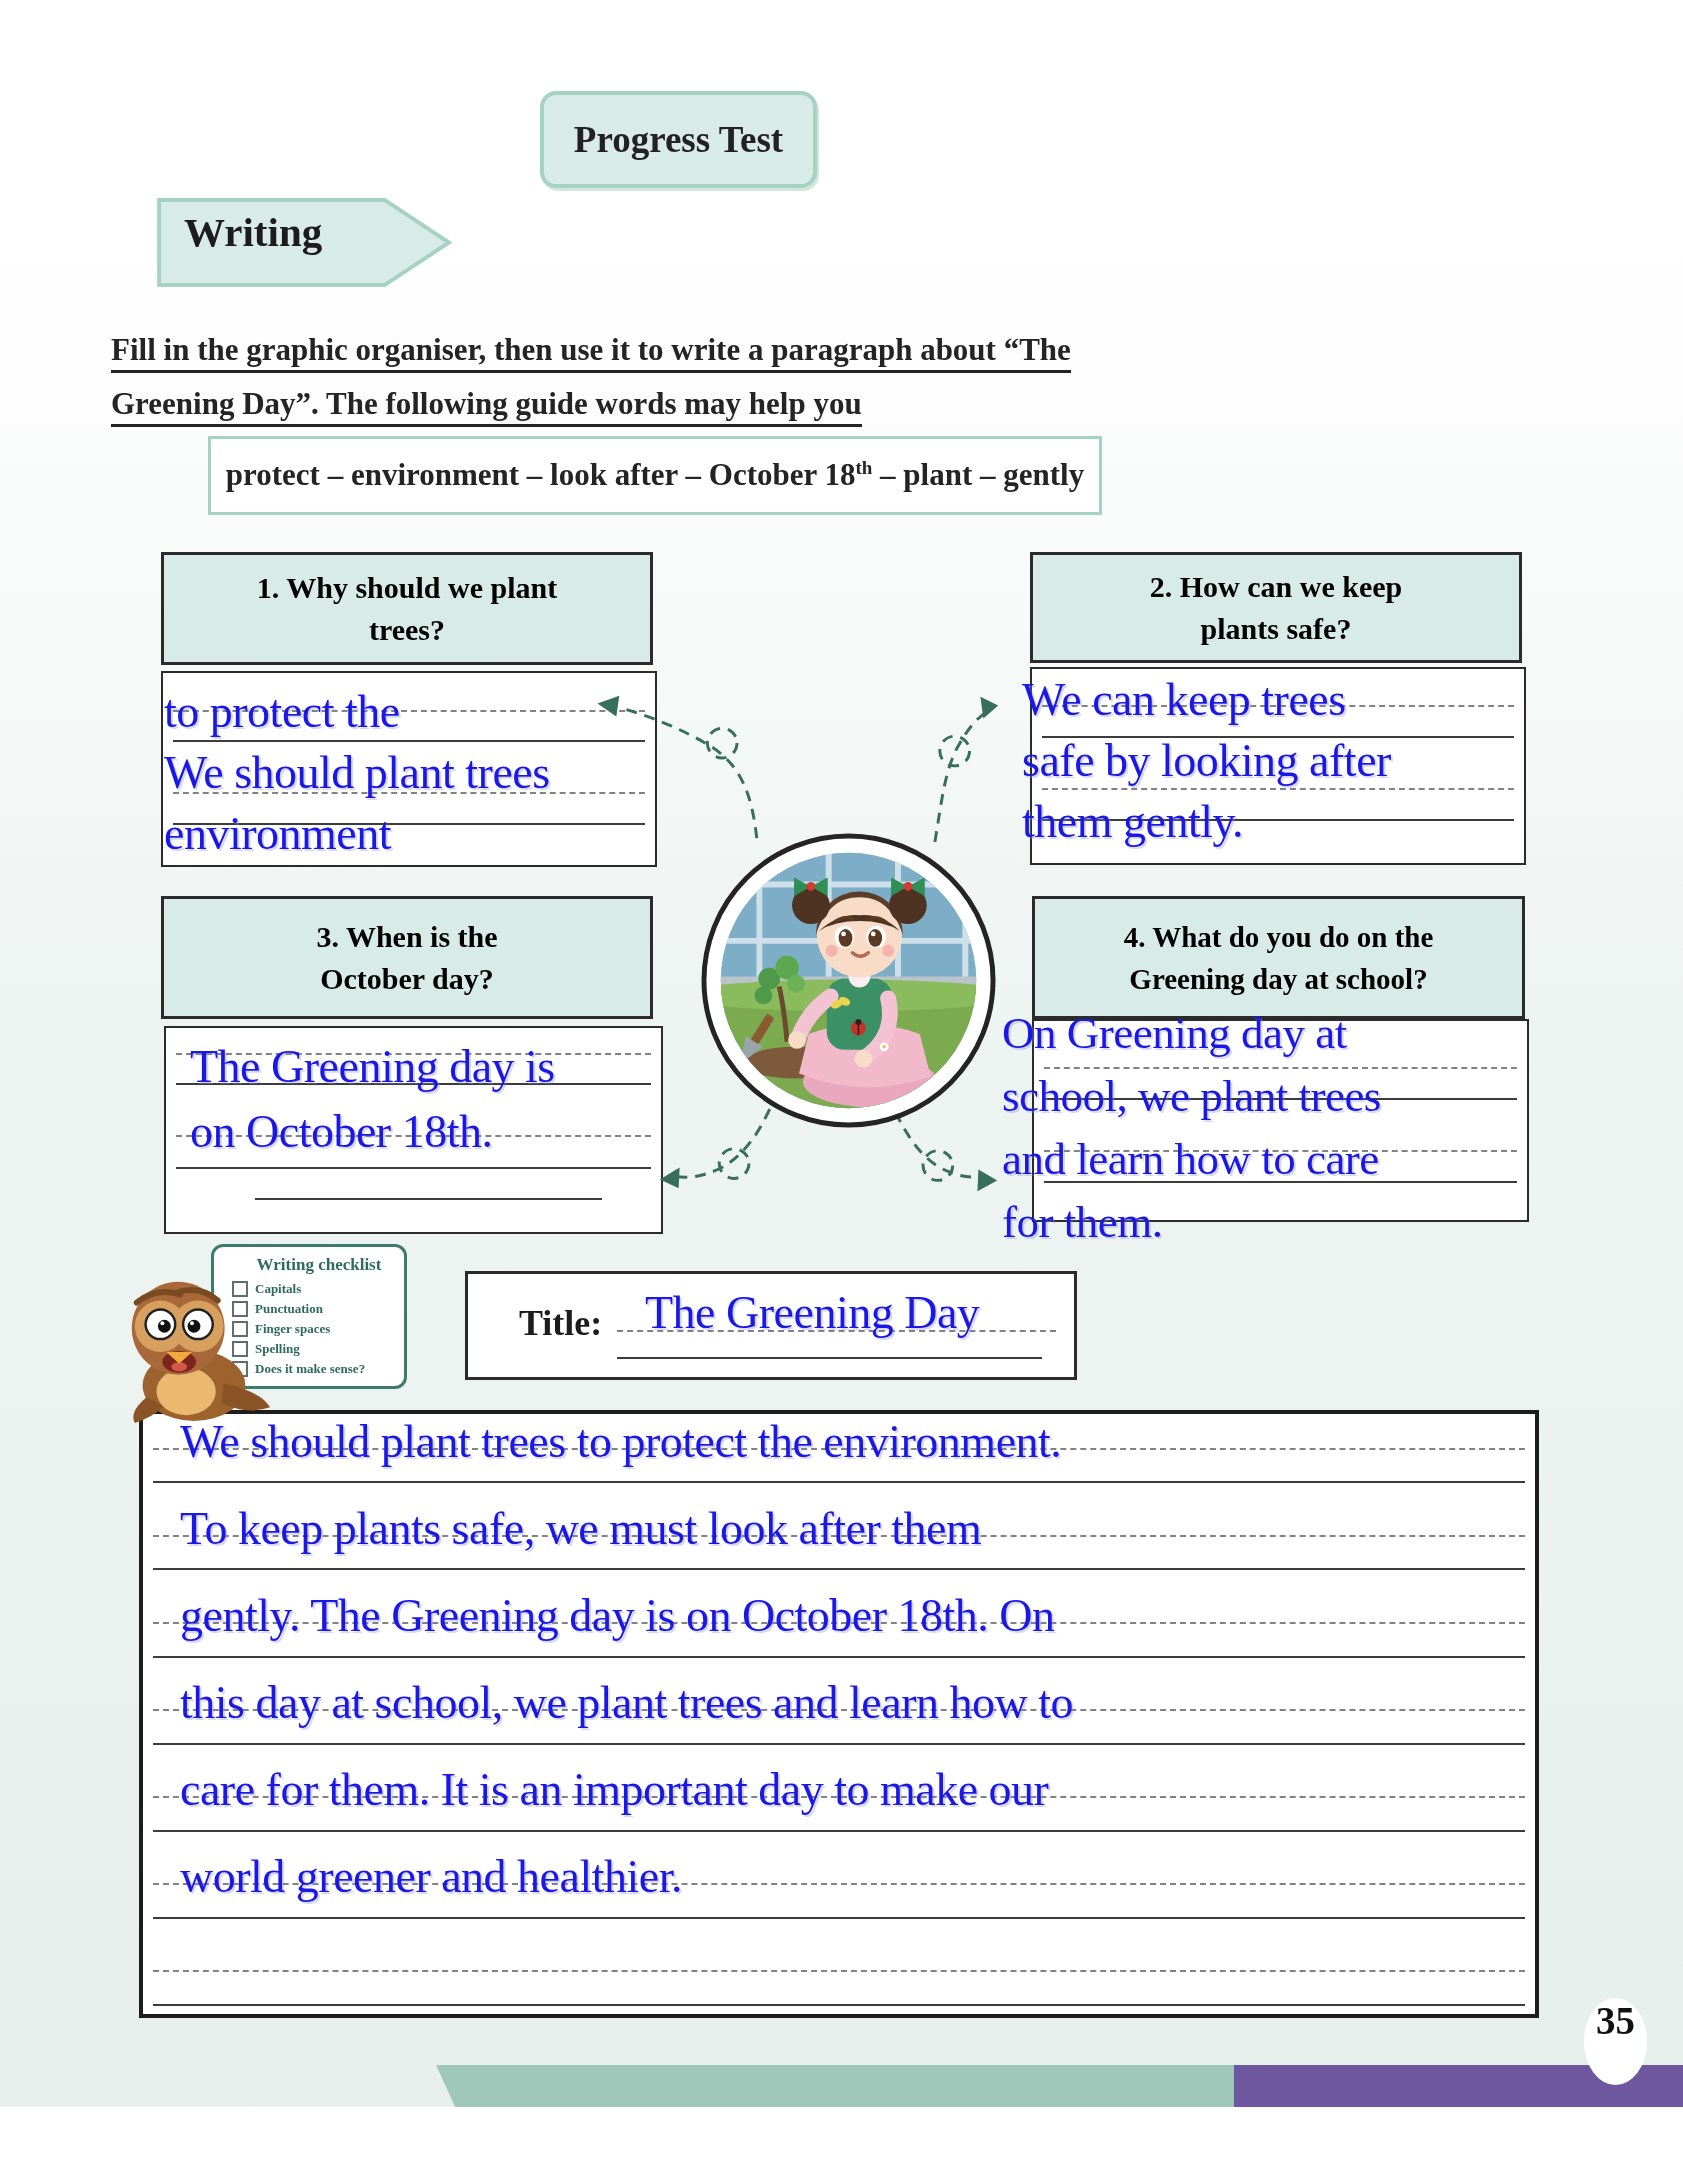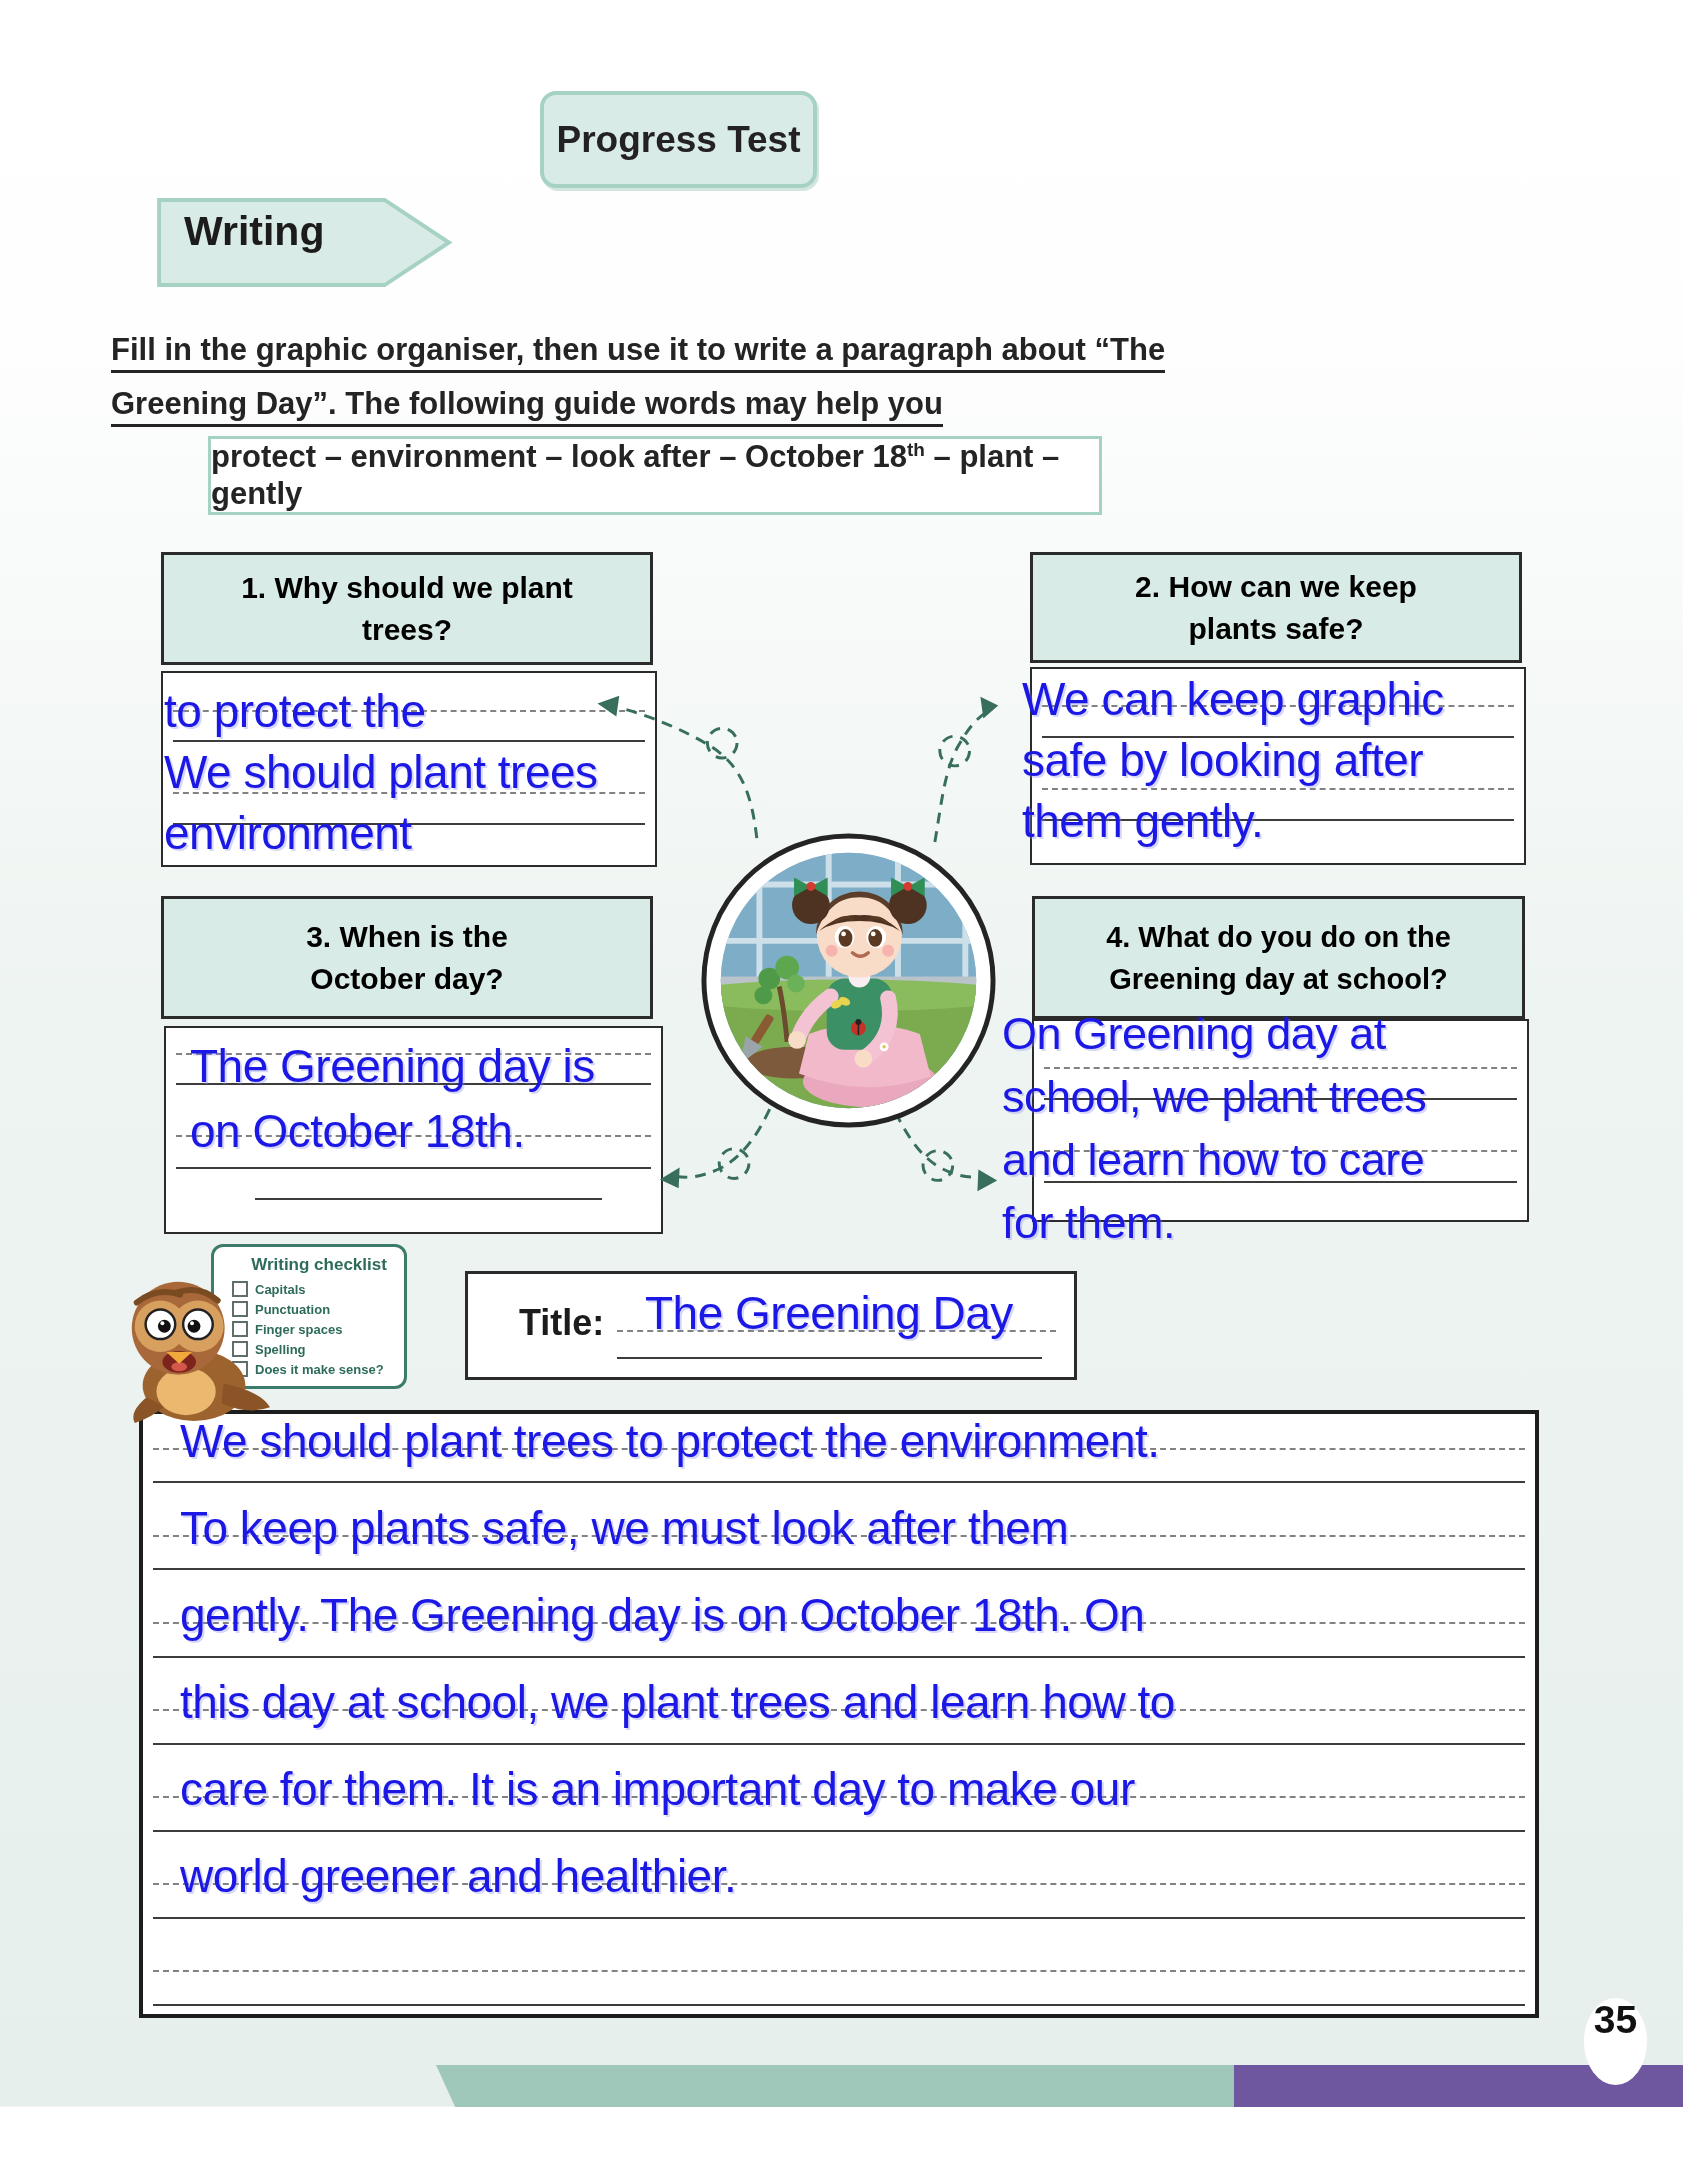--- a/index.html
+++ b/index.html
@@ -1,17 +1,17 @@
 <!DOCTYPE html>
 <html style="--mint_fill: #d9ebe6; --mint_border: #a6d2c4; --ink_blue: #1b18e6; --rule_dark: #3c3c3c; --rule_gray: #828282; --checklist_green: #2e6b5a; --checklist_border: #3d7c6a; --footer_teal: #9fc8ba; --footer_purple: #6f57a0; --arrow_green: #376e5c; --border_dark: #262626;"><head>
 <meta charset="utf-8">
 <style>
   html,body{margin:0;padding:0;background:#fff;}
   .page{position:relative;width:1683px;height:2178px;overflow:hidden;
-    font-family:Liberation Sans, sans-serif;color:#242424;
+    font-family:Liberation Serif, serif;color:#242424;
     background:linear-gradient(180deg,#ffffff 0%,#fdfefd 16%,#eef4f1 46%,#e9f1ee 80%,#e7efec 96.7%,#ffffff 96.75%,#ffffff 100%);}
   .abs{position:absolute;}
   .badge{left:540px;top:91px;width:269px;height:89px;background:var(--mint_fill,#d9ebe6);
     border:4px solid var(--mint_border,#a6d2c4);border-radius:16px;display:flex;align-items:center;justify-content:center;
     font-size:37px;font-weight:bold;color:#242124;box-shadow:2px 3px 0 rgba(160,200,185,.45);}
   .writing-label{left:156px;top:197px;width:297px;height:91px;}
   .writing-text{left:184px;top:208px;font-size:41px;font-weight:bold;color:#1c1c1c;}
   .instructions{left:111px;top:325px;width:1307px;font-size:31px;font-weight:bold;color:#242424;line-height:49px;}
   .instructions span{border-bottom:3px solid #242424;padding-bottom:3px;}
   .guide-box{left:208px;top:436px;width:888px;height:73px;background:#fff;border:3px solid var(--mint_border,#a6d2c4);
@@ -107,21 +107,21 @@
     <div>2. How can we keep</div>
     <div>plants safe?</div>
   </div>
   <div class="abs abox" style="left:1030px;top:667px;width:492px;height:194px;">
     <div class="rule d" style="top:36px;"></div>
     <div class="rule s" style="top:67px;"></div>
     <div class="rule d" style="top:119px;"></div>
     <div class="rule s" style="top:150px;"></div>
   </div>
   <div class="ink" style="left:1022px;top:669px;font-size:46px;line-height:61px;">
-    <div>We can keep graphic</div>
+    <div>We can keep trees</div>
     <div>safe by looking after</div>
     <div>them gently.</div>
   </div>
 
   <div class="abs qheader" style="left:161px;top:896px;width:492px;height:123px;box-sizing:border-box;">
     <div>3. When is the</div>
     <div>October day?</div>
   </div>
   <div class="abs abox" style="left:164px;top:1026px;width:495px;height:204px;">
     <div class="rule d" style="top:25px;"></div>

